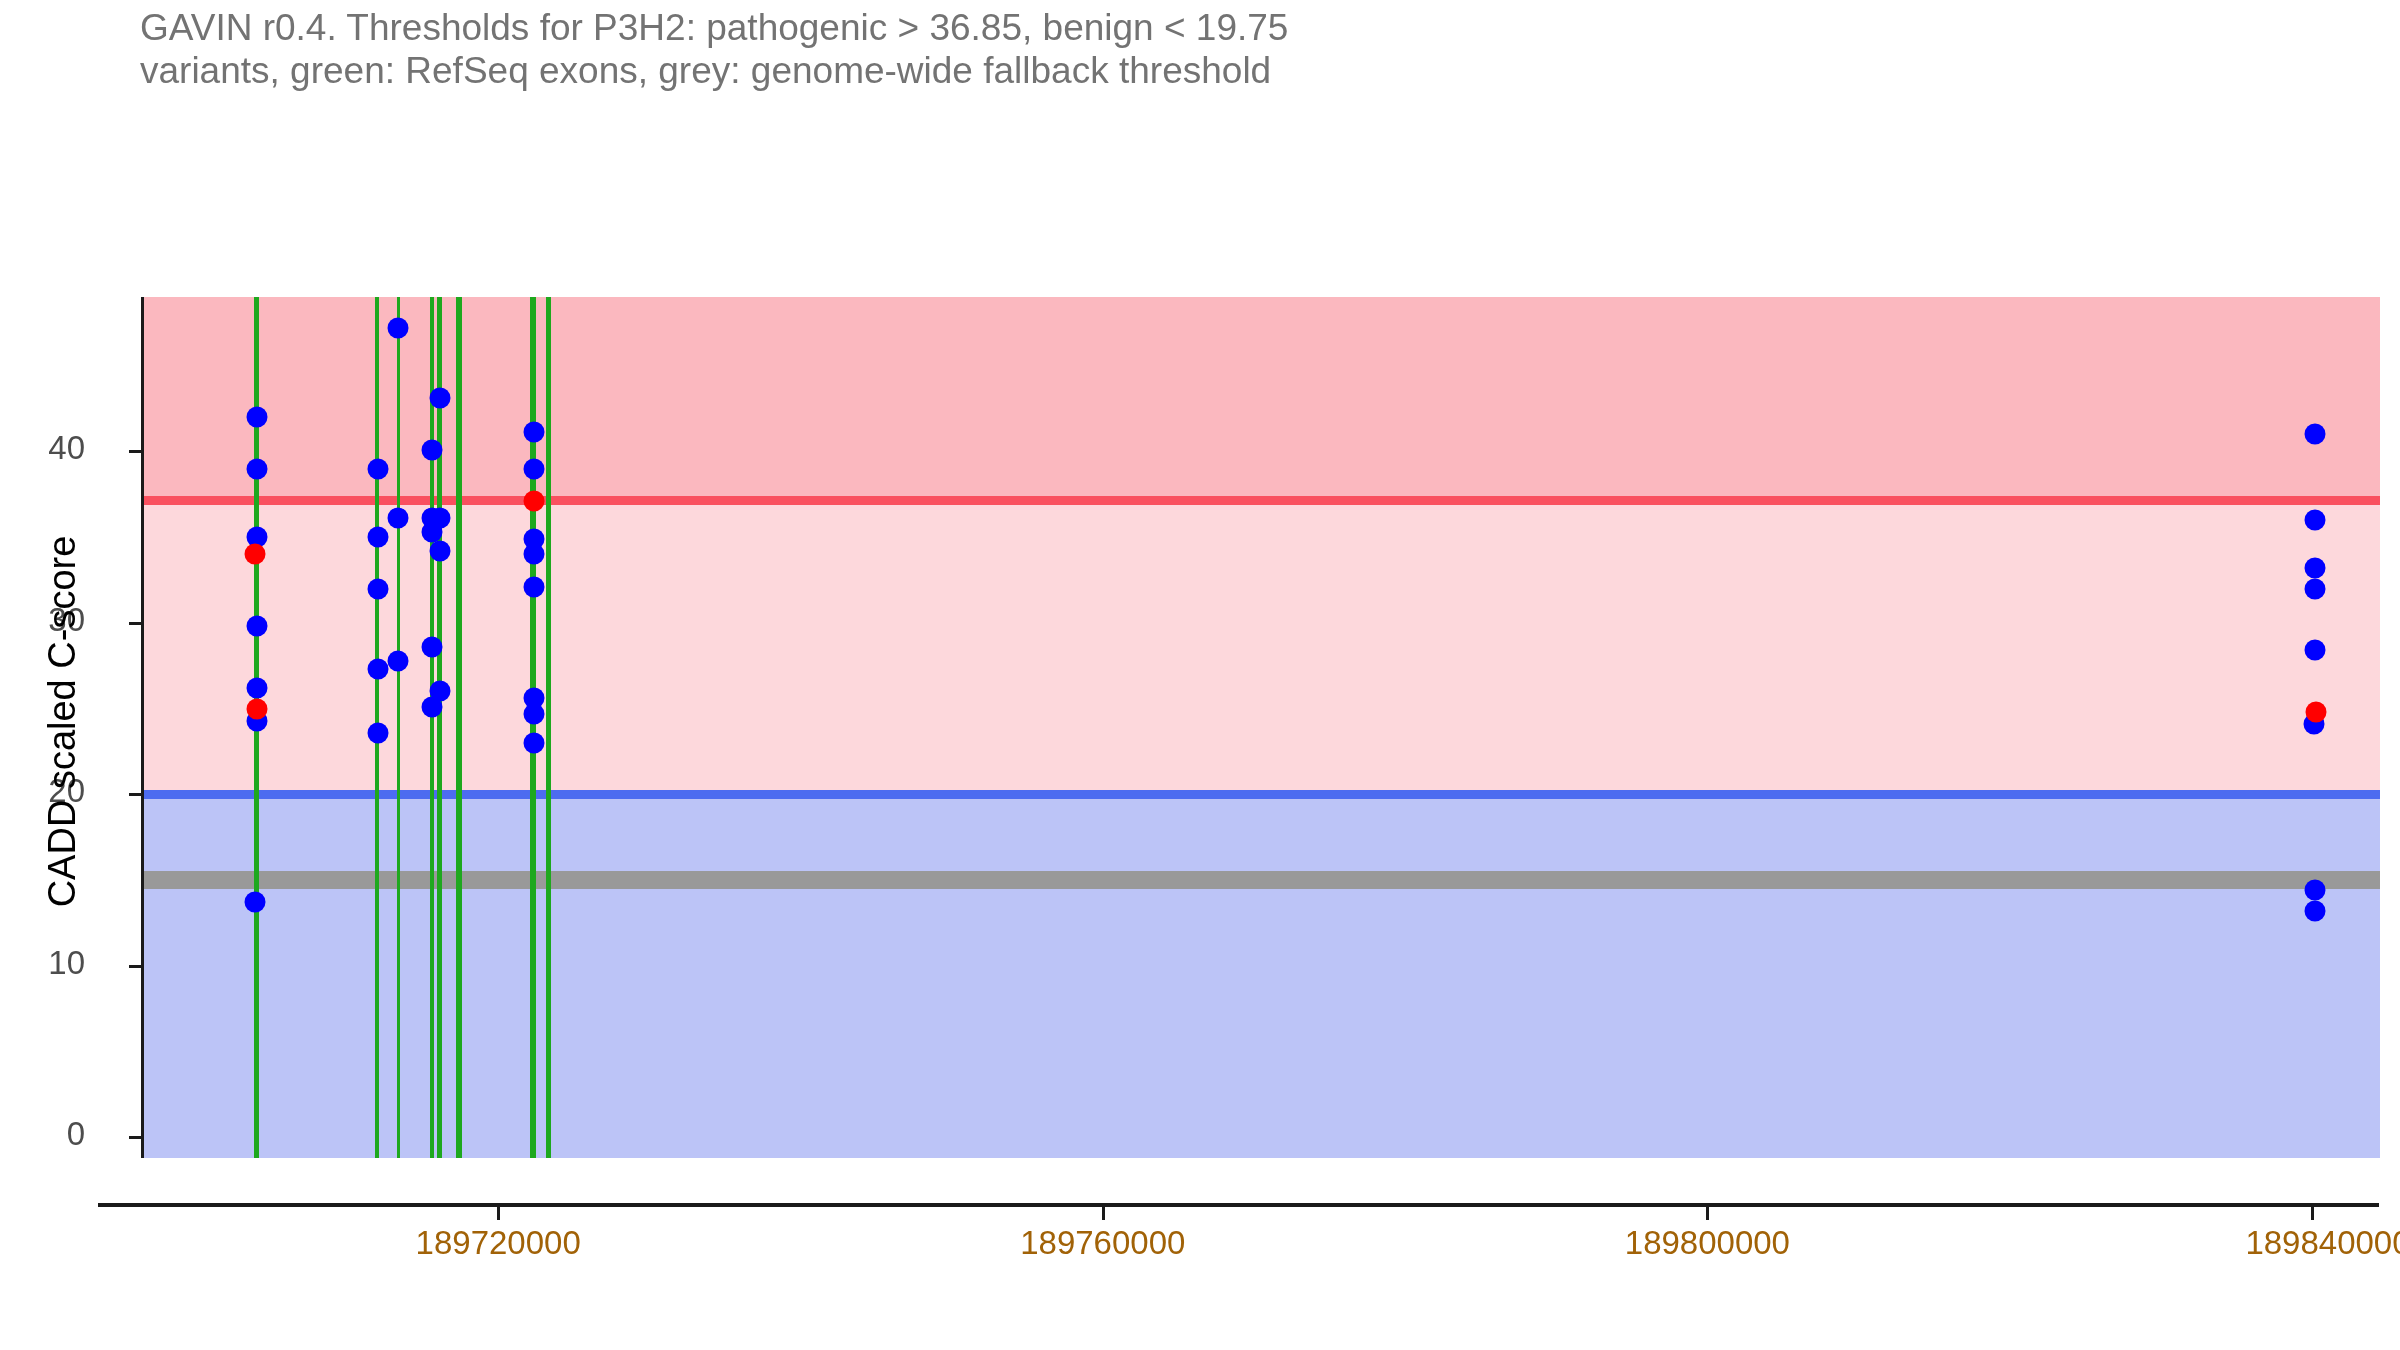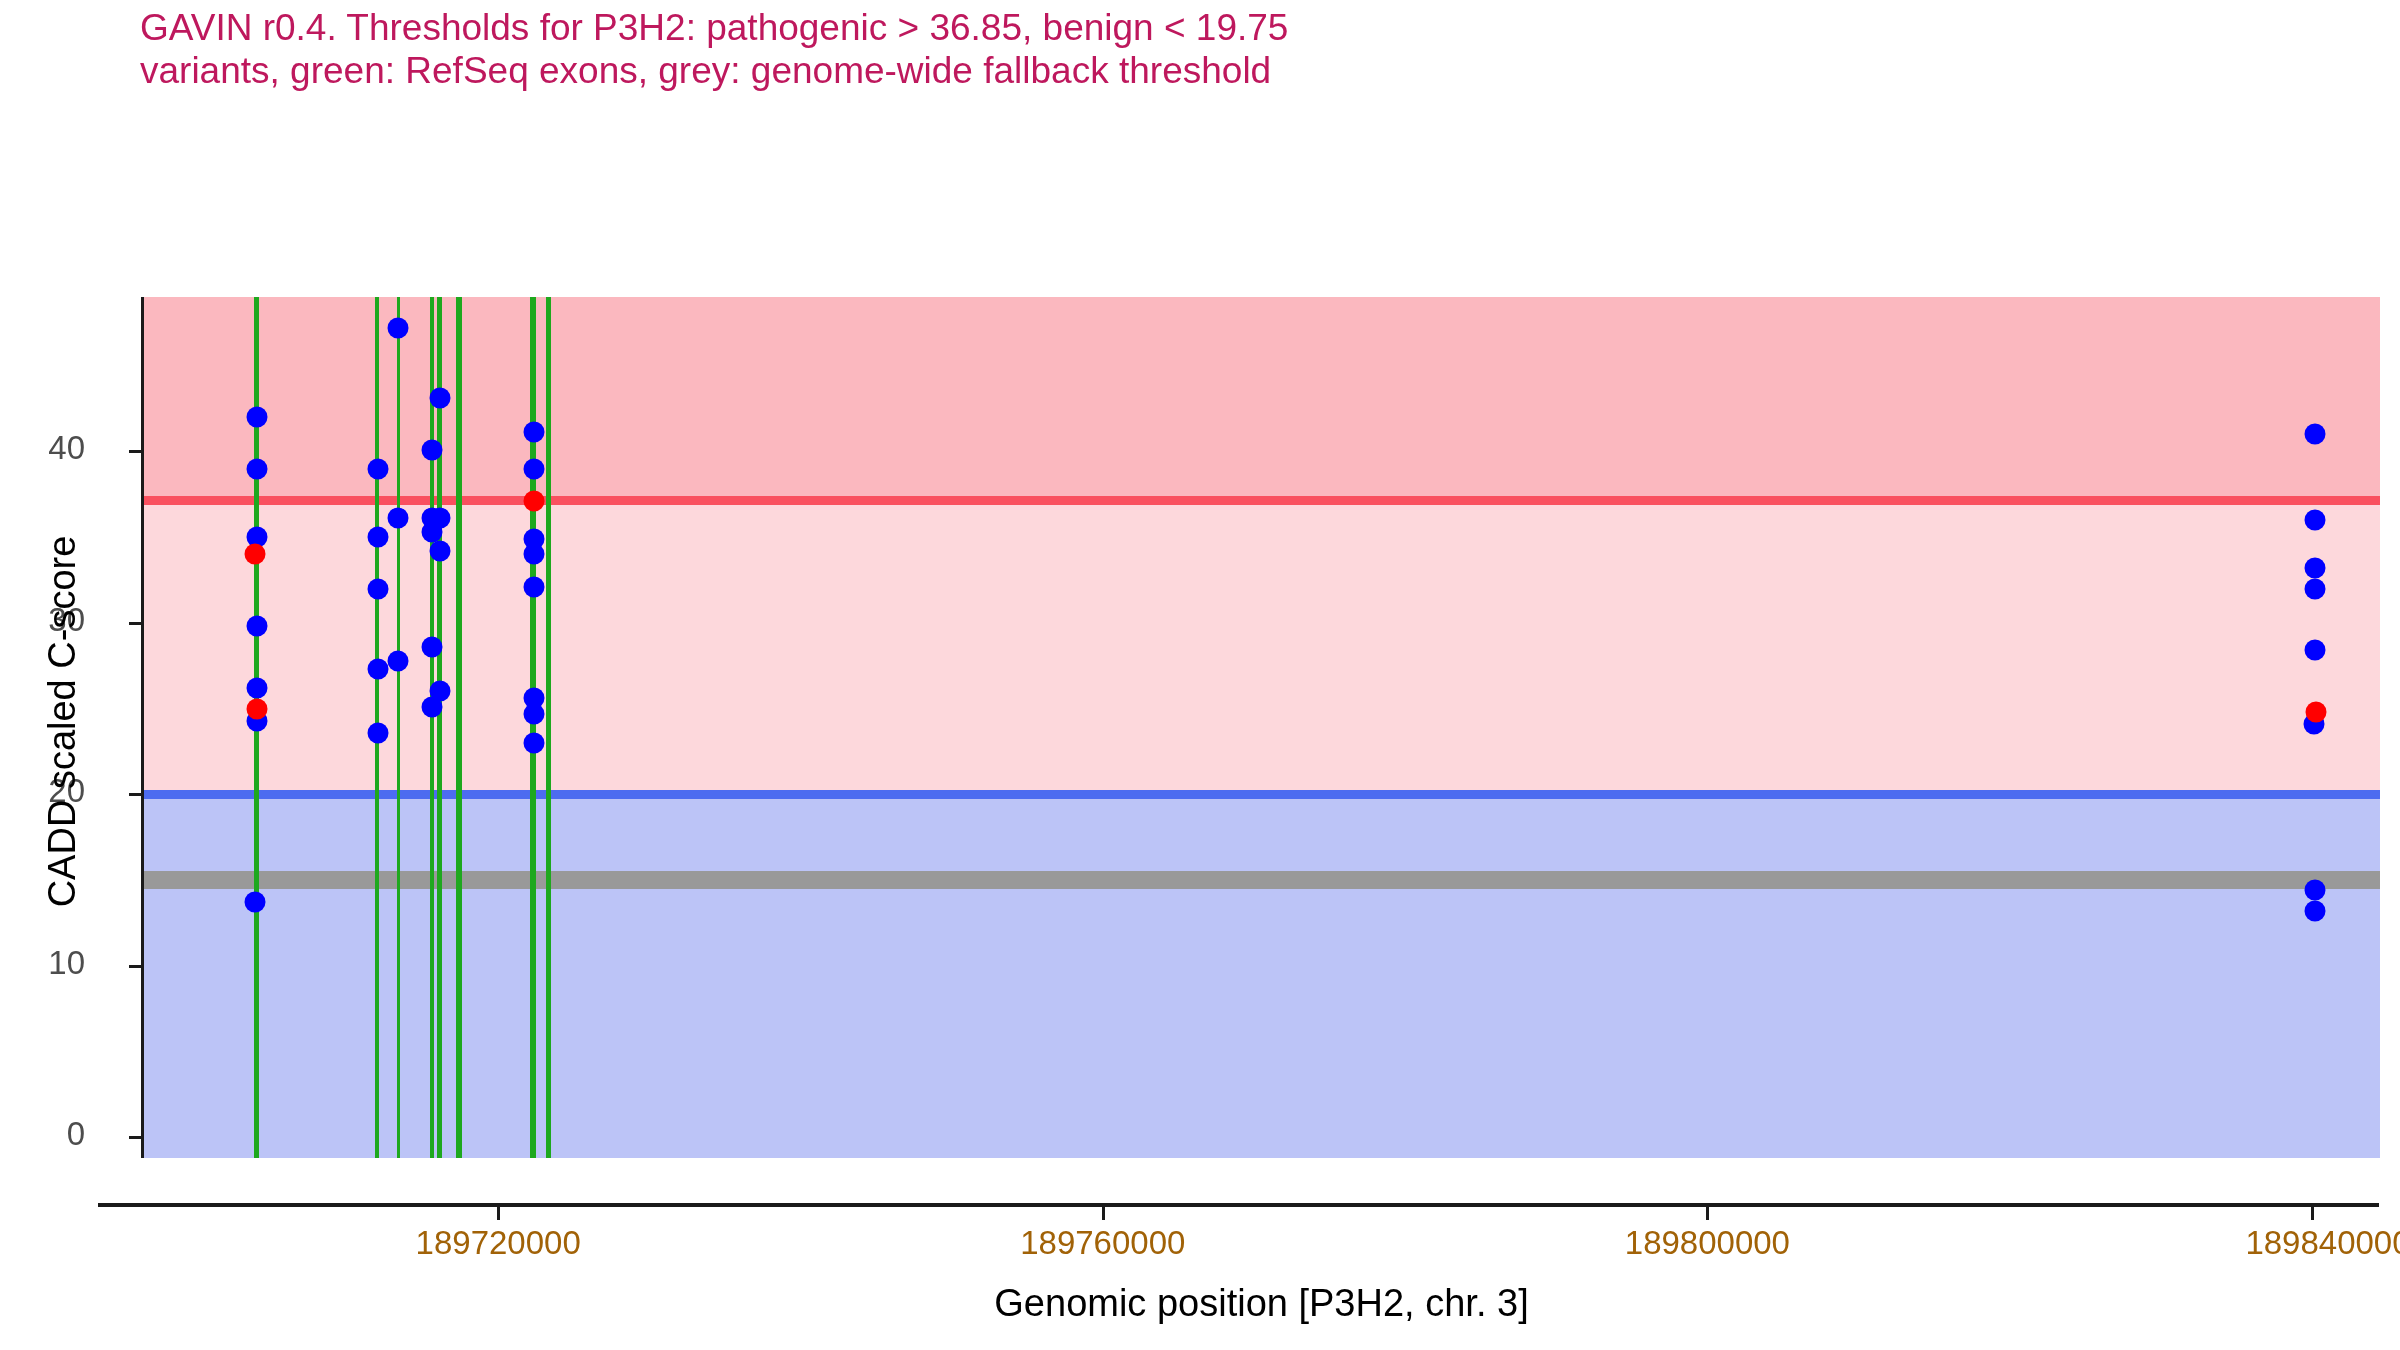--- a/index.html
+++ b/index.html
@@ -1,21 +1,21 @@
 <!DOCTYPE html>
 <html><head>
 <meta charset="utf-8">
 <style>
   html,body{margin:0;padding:0;background:#ffffff;}
   body{width:2400px;height:1350px;font-family:"Liberation Sans","DejaVu Sans",sans-serif;overflow:hidden;}
   #root{position:relative;width:2400px;height:1350px;background:#ffffff;}
 
   
   #title-block{position:absolute;left:140px;top:6px;width:2200px;}
-  .title-line{font-size:37px;line-height:43px;color:#be185d;white-space:pre;font-weight:400;}
+  .title-line{font-size:37px;line-height:43px;color:#737373;white-space:pre;font-weight:400;}
 
   
   #plot-panel{position:absolute;left:143px;top:297px;width:2237px;height:861px;background:#ffffff;overflow:hidden;}
 
   .band{position:absolute;left:0;width:100%;}
   .hline{position:absolute;left:0;width:100%;}
 
   
   .exon{position:absolute;top:0;height:100%;background:#1ea81e;}
 
@@ -128,14 +128,13 @@
       <div class="xtick-label" style="left: 498.199px;">189720000</div>
       <div class="xtick-mark" style="left: 1101.79px;"></div>
       <div class="xtick-label" style="left: 1102.79px;">189760000</div>
       <div class="xtick-mark" style="left: 1706.39px;"></div>
       <div class="xtick-label" style="left: 1707.39px;">189800000</div>
       <div class="xtick-mark" style="left: 2310.98px;"></div>
       <div class="xtick-label" style="left: 2311.98px; margin-left: 16px;">189840000</div>
     </div>
 
   <div id="y-axis-title">CADD scaled C-score</div>
-  <div id="x-axis-title">Genomic position [P3H2, chr. 3]</div>
 </div>
 
 </body></html>

